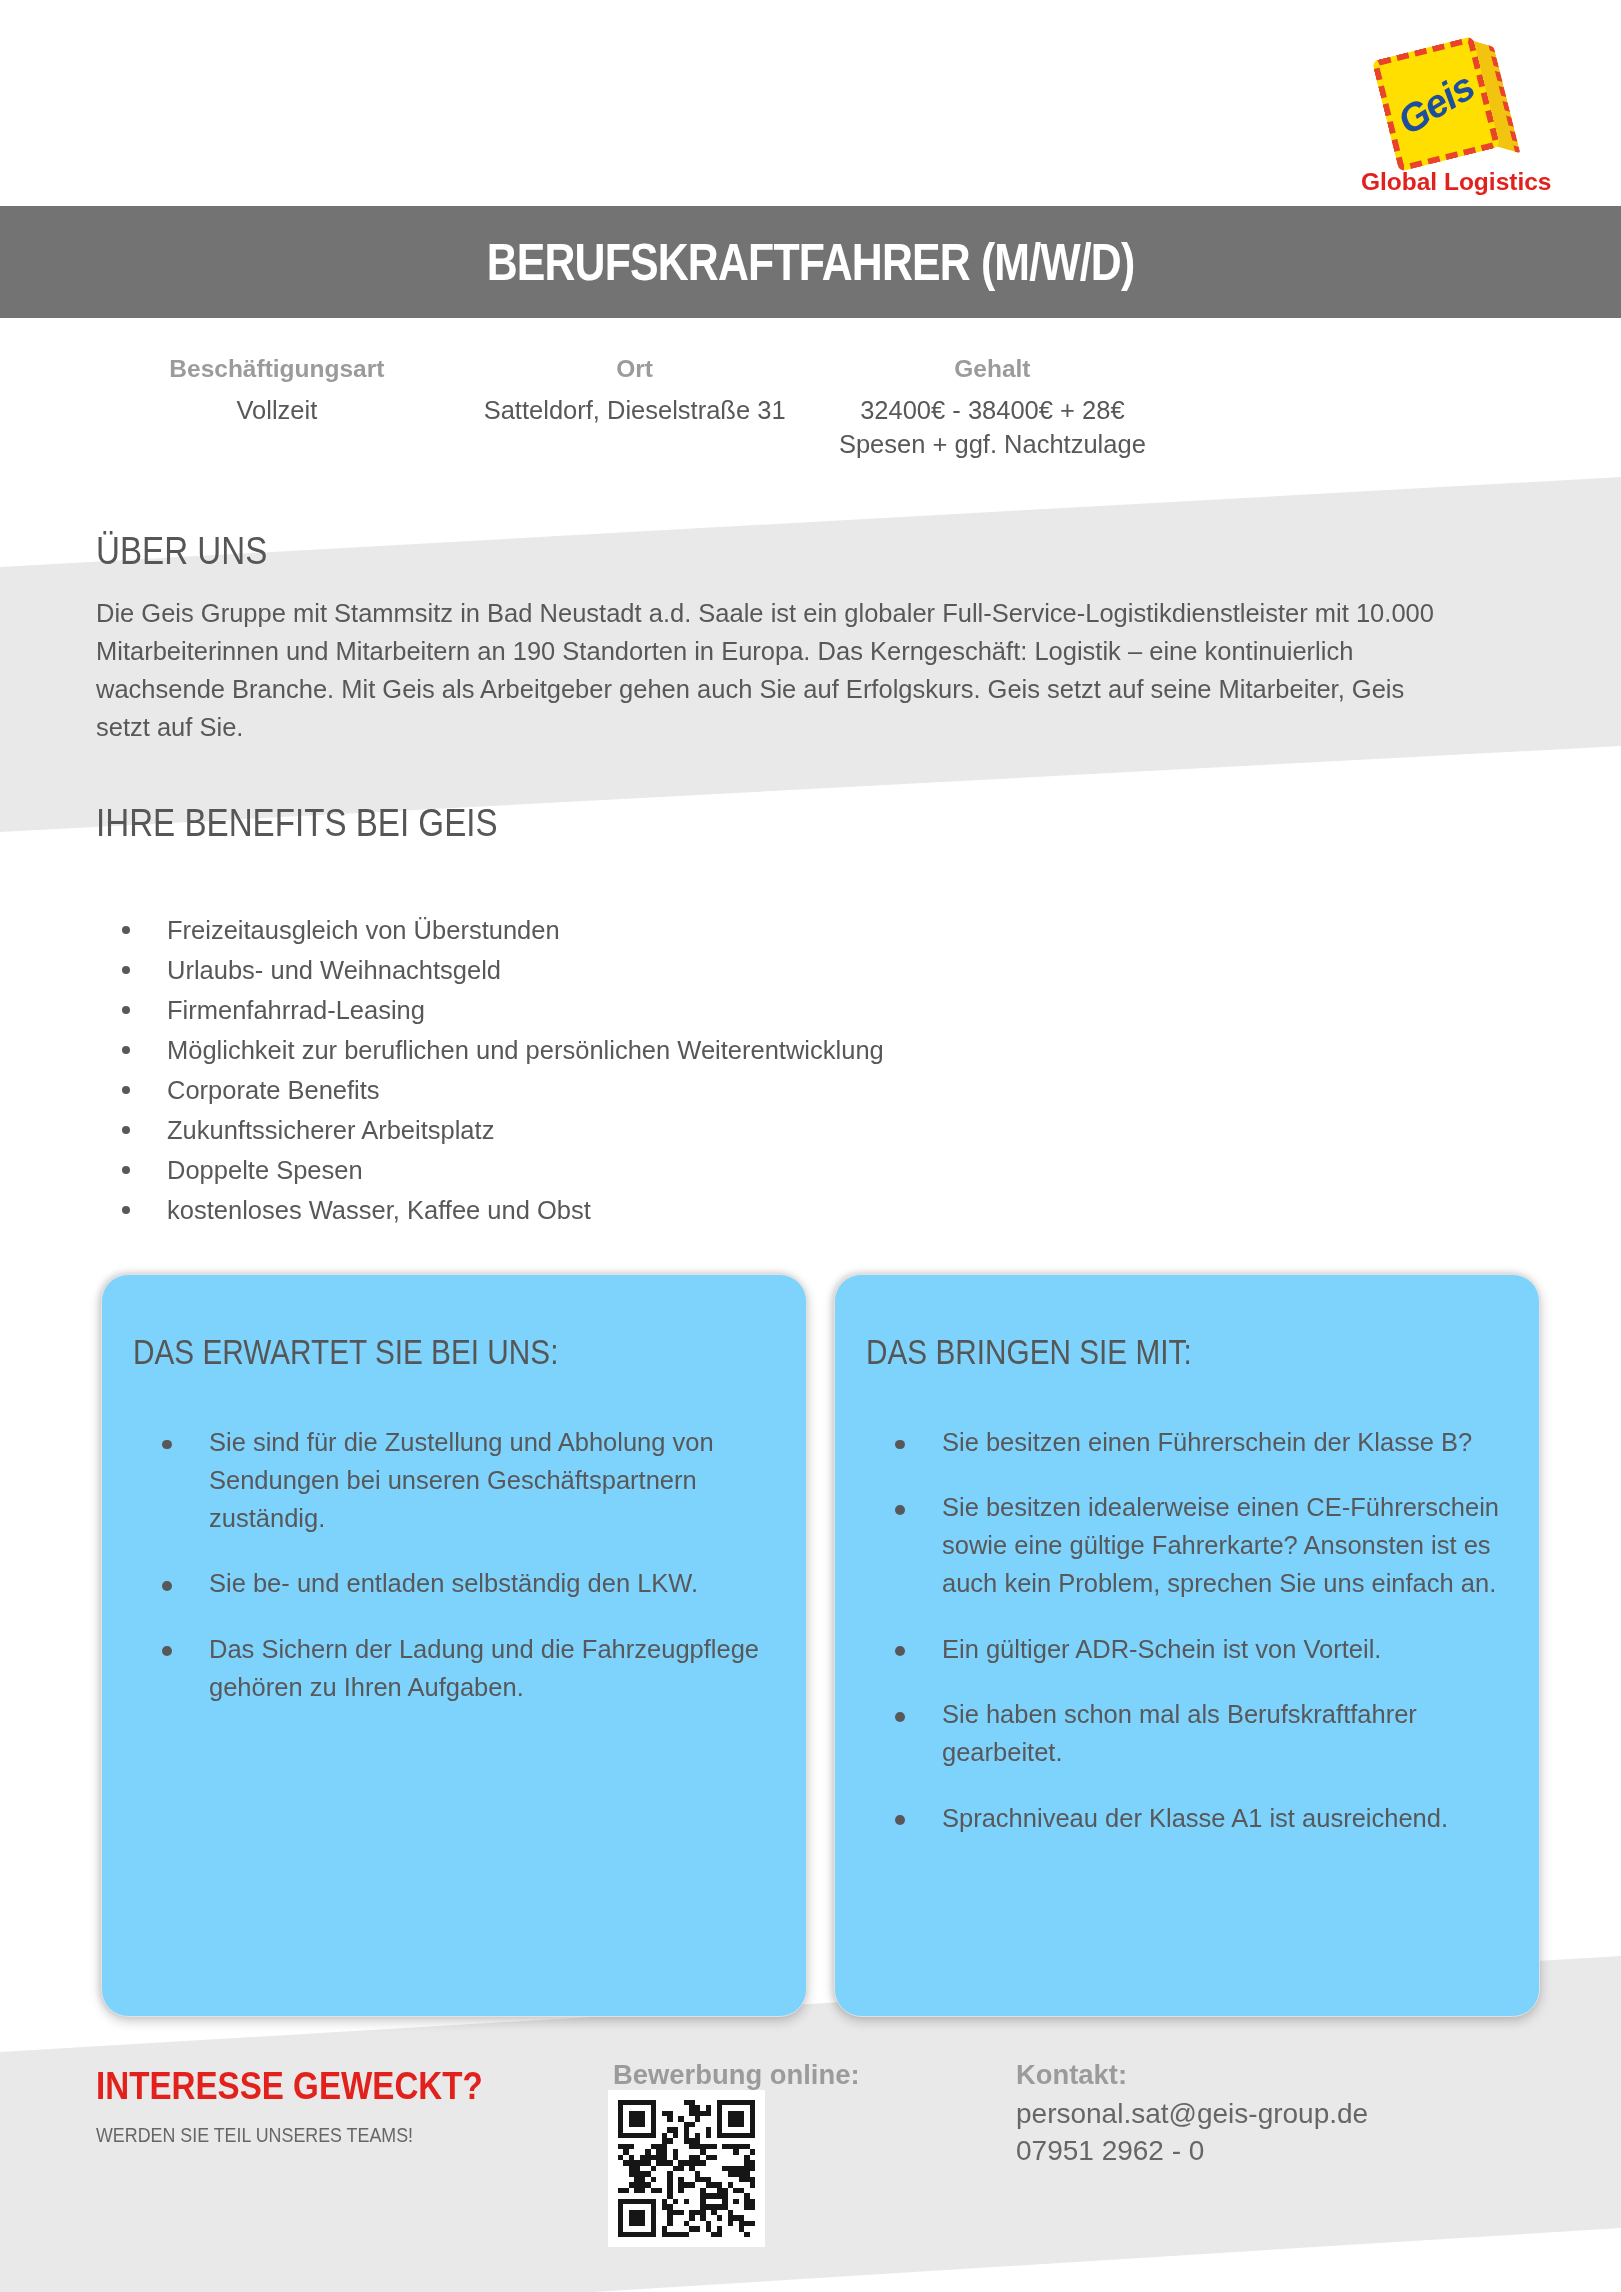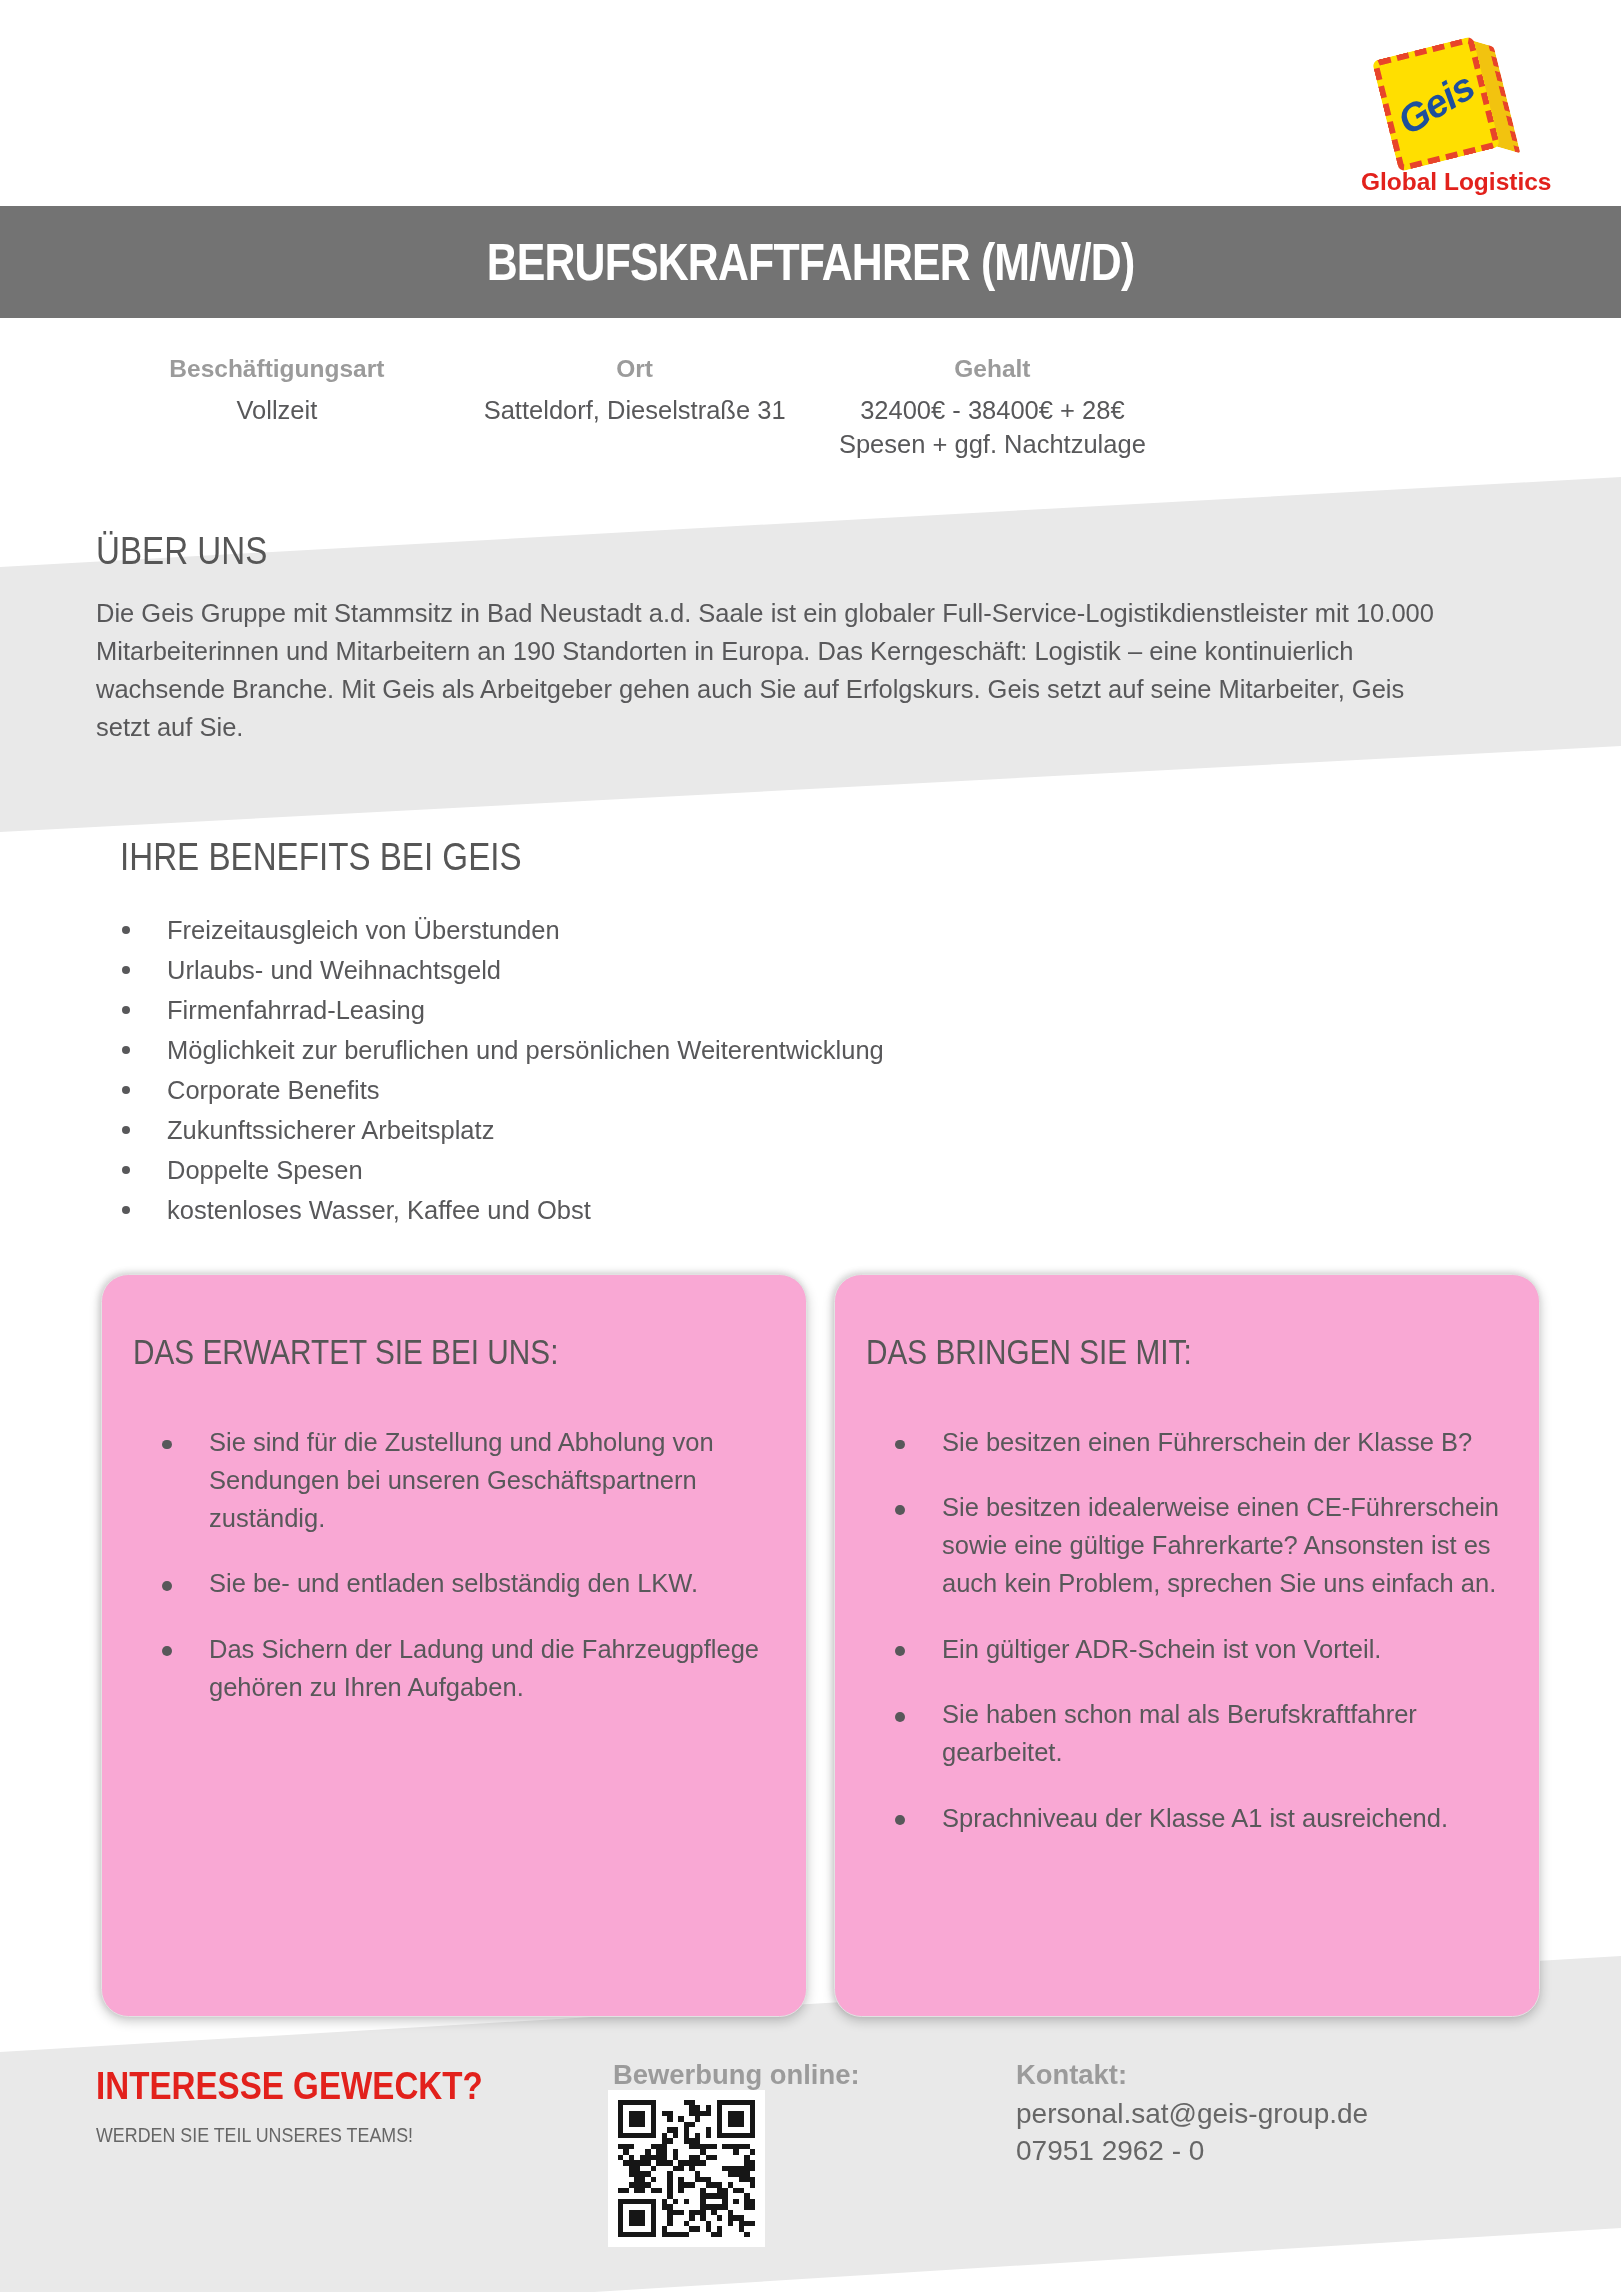--- a/index.html
+++ b/index.html
@@ -35,27 +35,27 @@
          clip-path:polygon(0px 567px,1621px 477px,1621px 746px,0px 832px);}
   .band2{position:absolute;left:0;top:0;width:1621px;height:2293px;background:#e9e9e9;z-index:1;
          clip-path:polygon(0px 2052px,1621px 1956px,1621px 2228px,578px 2293px,0px 2293px);}
 
   
   .sec-head{position:absolute;left:96px;font-size:39px;color:#565656;z-index:2;letter-spacing:0;}
   .about-head{top:529px;}
   .about-body{position:absolute;left:96px;top:594px;width:1351px;font-size:25.5px;line-height:38px;
               color:#58585a;z-index:2;}
 
-  .ben-head{top:835px;margin-left:24px;}
+  .ben-head{top:801px;}
   .ben-list{position:absolute;left:96px;top:910px;width:1274px;z-index:2;list-style:none;margin:0;padding:0;}
   .ben-list li{position:relative;padding-left:71px;font-size:25.5px;line-height:40px;color:#58585a;}
   .ben-list li::before{content:"";position:absolute;left:25.5px;top:15.7px;width:8.8px;height:8.8px;border-radius:50%;background:#58585a;}
 
   
-  .card{position:absolute;top:1274px;width:706px;height:743px;background:#f9a8d4;border:1px solid #e2e2e2;
+  .card{position:absolute;top:1274px;width:706px;height:743px;background:#7dd3fc;border:1px solid #e2e2e2;
         border-radius:27.4px;box-shadow:0 3.9px 11.8px rgba(0,0,0,.22), -2px -2px 5.9px rgba(0,0,0,.10);
         z-index:2;box-sizing:border-box;padding:57px 39px 0 29px;}
   .card-left{left:101px;}
   .card-right{left:834px;}
   .card h2{margin:0 0 0 2px;font-size:35px;font-weight:normal;color:#565656;letter-spacing:0;}
   .card ul{list-style:none;margin:51px 0 0 0;padding:0;}
   .card li{position:relative;padding-left:78px;font-size:25.5px;line-height:38px;color:#58585a;margin-bottom:27.4px;}
   .card li::before{content:"";position:absolute;left:31px;top:16.7px;width:9.8px;height:9.8px;border-radius:50%;background:#58585a;}
 
   

